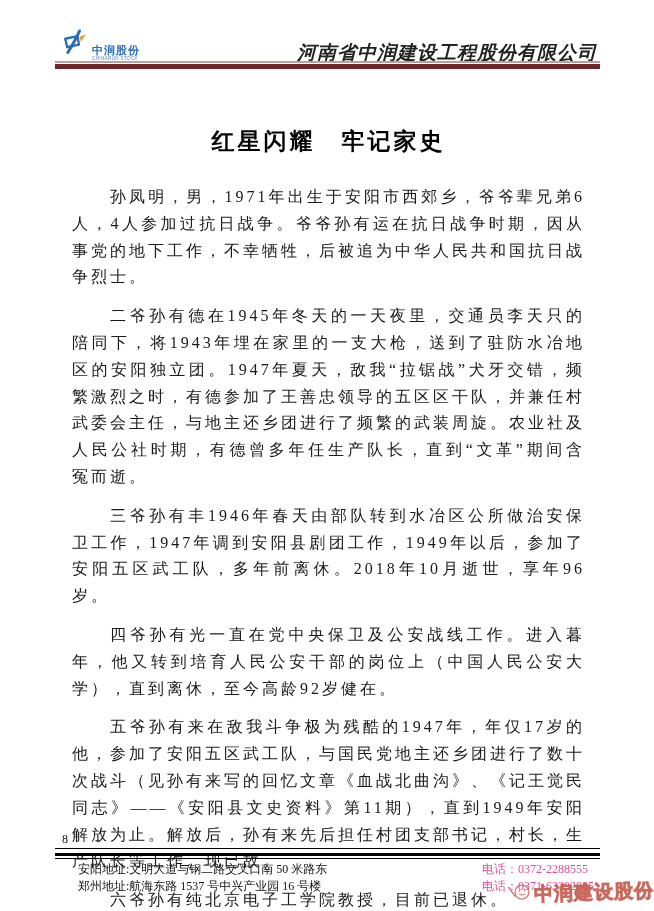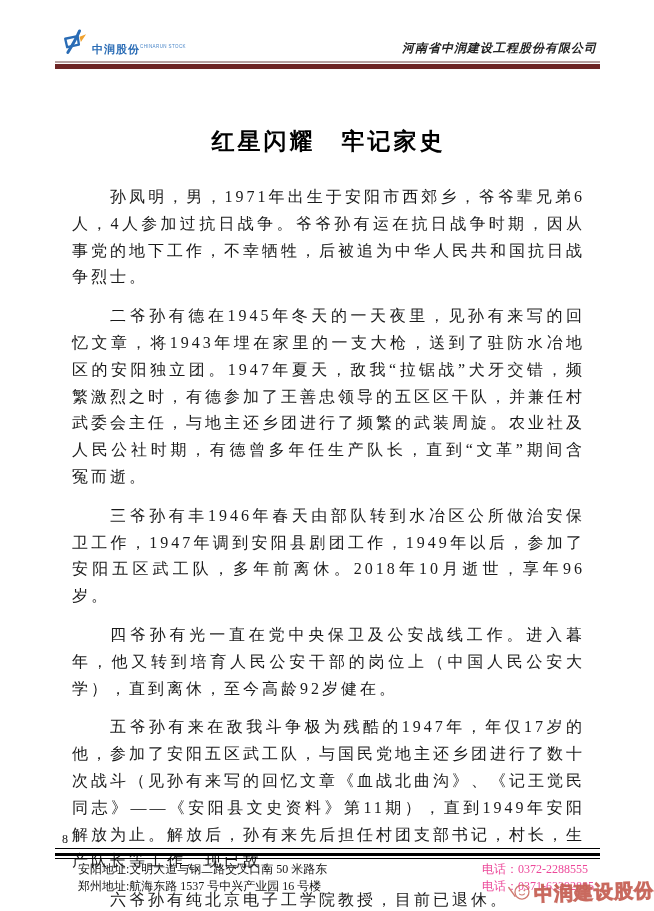--- a/index.html
+++ b/index.html
@@ -8,26 +8,26 @@
     width:654px;height:911px;
     background:#ffffff;
     overflow:hidden;
     font-family:"Liberation Serif", serif;
     color:#131313;
   }
 
   
   .logo{position:absolute;left:60px;top:24px;display:flex;align-items:flex-end;gap:2px;}
   .logo-mark{display:block;}
-  .logo-textblock{display:flex;flex-direction:row;line-height:1;padding-bottom:9px;}
+  .logo-textblock{display:flex;flex-direction:column;line-height:1;padding-bottom:3px;}
   .logo-name{font-family:"Liberation Sans",sans-serif;font-weight:bold;font-size:11px;color:#2a6cb5;letter-spacing:1px;}
   .logo-sub{font-family:"Liberation Sans",sans-serif;font-size:4.5px;color:#4a86c8;letter-spacing:0.4px;margin-top:1px;}
   .company-name{
     position:absolute;right:57px;top:40px;
-    font-size:12px;font-weight:bold;font-style:italic;
+    font-size:19px;font-weight:bold;font-style:italic;
     font-family:"Liberation Serif",serif;color:#222;
     letter-spacing:1px;
   }
   .header-rule{position:absolute;left:55px;width:545px;top:61px;}
   .header-rule .light{height:2px;background:#b7a2a2;}
   .header-rule .dark{height:5px;background:#6d2525;margin-top:1px;}
 
   
   .main{position:absolute;left:60px;top:126px;width:537px;}
   .doc-title{
@@ -81,21 +81,21 @@
   <div class="company-name">河南省中润建设工程股份有限公司</div>
 
   <div class="header-rule">
     <div class="light"></div>
     <div class="dark"></div>
   </div>
 
   <div class="main">
     <h1 class="doc-title">红星闪耀　牢记家史</h1>
     <p class="para">孙凤明，男，1971年出生于安阳市西郊乡，爷爷辈兄弟6人，4人参加过抗日战争。爷爷孙有运在抗日战争时期，因从事党的地下工作，不幸牺牲，后被追为中华人民共和国抗日战争烈士。</p>
-    <p class="para">二爷孙有德在1945年冬天的一天夜里，见孙有来写的回忆文章，将1943年埋在家里的一支大枪，送到了驻防水冶地区的安阳独立团。1947年夏天，敌我“拉锯战”犬牙交错，频繁激烈之时，有德参加了王善忠领导的五区区干队，并兼任村武委会主任，与地主还乡团进行了频繁的武装周旋。农业社及人民公社时期，有德曾多年任生产队长，直到“文革”期间含冤而逝。</p>
+    <p class="para">二爷孙有德在1945年冬天的一天夜里，交通员李天只的陪同下，将1943年埋在家里的一支大枪，送到了驻防水冶地区的安阳独立团。1947年夏天，敌我“拉锯战”犬牙交错，频繁激烈之时，有德参加了王善忠领导的五区区干队，并兼任村武委会主任，与地主还乡团进行了频繁的武装周旋。农业社及人民公社时期，有德曾多年任生产队长，直到“文革”期间含冤而逝。</p>
     <p class="para">三爷孙有丰1946年春天由部队转到水冶区公所做治安保卫工作，1947年调到安阳县剧团工作，1949年以后，参加了安阳五区武工队，多年前离休。2018年10月逝世，享年96岁。</p>
     <p class="para">四爷孙有光一直在党中央保卫及公安战线工作。进入暮年，他又转到培育人民公安干部的岗位上（中国人民公安大学），直到离休，至今高龄92岁健在。</p>
     <p class="para">五爷孙有来在敌我斗争极为残酷的1947年，年仅17岁的他，参加了安阳五区武工队，与国民党地主还乡团进行了数十次战斗（见孙有来写的回忆文章《血战北曲沟》、《记王觉民同志》——《安阳县文史资料》第11期），直到1949年安阳解放为止。解放后，孙有来先后担任村团支部书记，村长，生产队长等工作。现已故。</p>
     <p class="para">六爷孙有纯北京电子工学院教授，目前已退休。</p>
   </div>
 
   <div class="page-num">8</div>
   <div class="rule-pagenum"></div>
   <div class="rule-thick"></div>
   <div class="rule-thin"></div>

